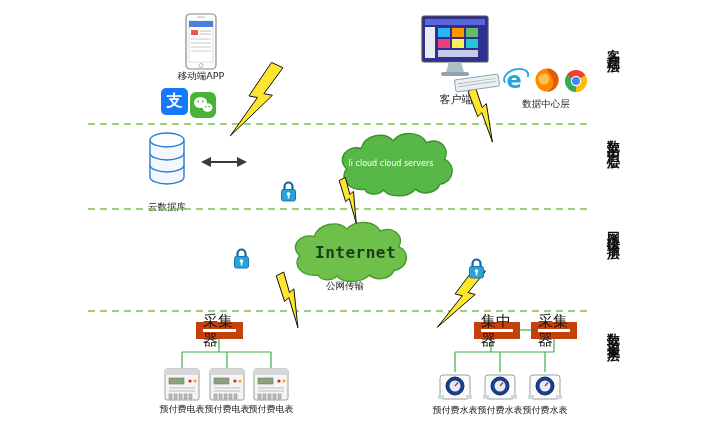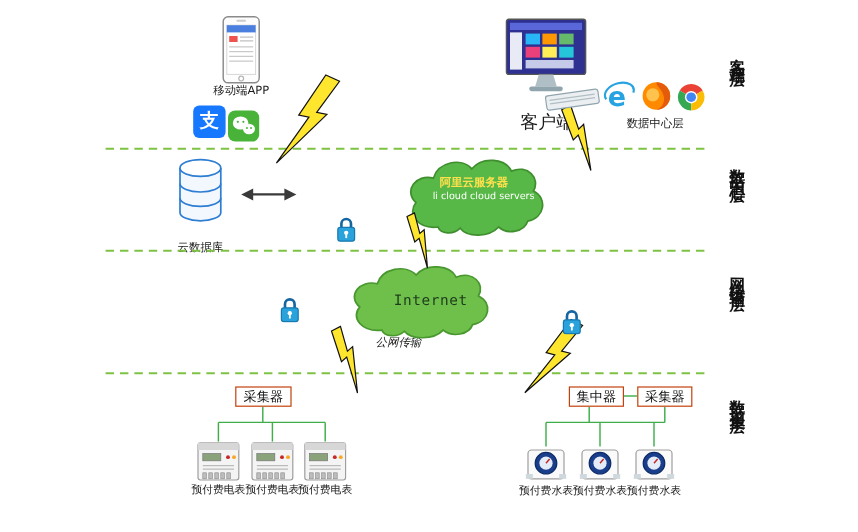--- a/index.html
+++ b/index.html
@@ -4,21 +4,21 @@
 <style>
   html,body{margin:0;padding:0;background:#fff;}
   #canvas{position:relative;width:715px;height:415px;background:#ffffff;overflow:hidden;
           font-family:"DejaVu Sans","Liberation Sans",sans-serif;}
   .abs{position:absolute;}
   .lbl{position:absolute;font-size:9px;color:#1a1a1a;text-align:center;line-height:1.15;}
   .layer-lbl{position:absolute;writing-mode:vertical-rl;font-size:13px;font-weight:600;
              letter-spacing:4px;color:#111;
              font-family:"DejaVu Serif","Liberation Serif",serif;}
   .node-box{position:absolute;display:flex;align-items:center;justify-content:center;
-            font-size:11px;color:#111;background:#fff;border:1px solid #c2410c;
+            font-size:15px;color:#111;background:#fff;border:7px solid #c2410c;
             box-sizing:border-box;z-index:3;}
   .cloud-text{position:absolute;text-align:center;z-index:3;}
   svg{display:block;}
   #overlay{position:absolute;left:0;top:0;z-index:1;}
   .icon{z-index:2;}
 </style>
 </head>
 <body>
 
 <div id="canvas">
@@ -126,21 +126,21 @@
       <rect x="17" y="35" width="40" height="7" fill="#c5cae9"></rect>
       <path d="M28,47 L40,47 L43,57 L25,57 Z" fill="#b0bec5"></path>
       <rect x="20" y="57" width="28" height="4" rx="2" fill="#90a4ae"></rect>
       <g transform="rotate(-8 56 68)">
         <rect x="34" y="62" width="44" height="12" rx="2" fill="#eceff1" stroke="#90a4ae"></rect>
         <line x1="37" y1="66" x2="75" y2="66" stroke="#b0bec5"></line>
         <line x1="37" y1="69" x2="75" y2="69" stroke="#b0bec5"></line>
       </g>
     </svg>
   </div>
-  <div class="lbl" style="left:428px;top:94px;width:56px;font-size:15px;">客户端</div>
+  <div class="lbl" style="left:428px;top:94px;width:56px;font-size:11px;">客户端</div>
 
   <div class="abs icon" style="left:503px;top:67px;width:27px;height:27px;">
     <svg width="27" height="27" viewBox="0 0 24 24">
       <text x="3" y="19" font-size="20" font-weight="bold" fill="#26a3e0" font-family="DejaVu Sans, sans-serif">e</text>
       <path d="M2,14 A11,7 -18 1 1 22,9" stroke="#26a3e0" fill="none" stroke-width="1.6"></path>
     </svg>
   </div>
   <div class="abs icon" style="left:534px;top:67px;width:26px;height:26px;">
     <svg width="26" height="26" viewBox="0 0 26 26">
       <circle cx="13" cy="13" r="11.5" fill="#ff8a00"></circle>
@@ -162,35 +162,34 @@
   <div class="abs icon" style="left:148px;top:131px;width:38px;height:55px;">
     <svg width="38" height="55" viewBox="0 0 38 55">
       <path d="M2,9 L2,46 A17,7 0 0 0 36,46 L36,9" fill="#f2f8fd" stroke="#2d7dd2" stroke-width="1.4"></path>
       <ellipse cx="19" cy="9" rx="17" ry="7" fill="#ffffff" stroke="#2d7dd2" stroke-width="1.4"></ellipse>
       <path d="M2,22 A17,7 0 0 0 36,22" fill="none" stroke="#2d7dd2" stroke-width="1.4"></path>
       <path d="M2,34 A17,7 0 0 0 36,34" fill="none" stroke="#2d7dd2" stroke-width="1.4"></path>
     </svg>
   </div>
   <div class="lbl" style="left:139px;top:202px;width:56px;font-size:9.5px;">云数据库</div>
 
-  <div class="cloud-text" style="left:343px;top:146px;width:104px;font-size:9.5px;font-weight:bold;color:#ffe14d;">阿里云服务器</div>
-  <div class="cloud-text" style="left:344px;top:159px;width:118px;font-size:8px;color:#ffffff;">li cloud  cloud servers</div>
+  <div class="cloud-text" style="left:332px;top:159px;width:118px;font-size:8px;color:#ffffff;">li cloud  cloud servers</div>
 
   <div class="abs icon" style="left:280px;top:180px;width:17px;height:22px;">
     <svg width="17" height="22" viewBox="0 0 17 22">
       <path d="M4.5,10 V6.5 a4,4 0 0 1 8,0 V10" fill="none" stroke="#1565a0" stroke-width="2.2"></path>
       <rect x="1.5" y="9.5" width="14" height="11.5" rx="2" fill="#2aa3dc" stroke="#1878b0"></rect>
       <circle cx="8.5" cy="14" r="1.8" fill="#ffffff"></circle>
       <rect x="7.8" y="15" width="1.5" height="3.4" fill="#ffffff"></rect>
     </svg>
   </div>
 
-  <div class="cloud-text" style="left:327px;top:243px;width:64px;font-size:12px;color:#1d3b1d;
-       font-family:'DejaVu Sans Mono','Liberation Mono',monospace;letter-spacing:0.5px;">Internet</div>
-  <div class="lbl" style="left:304px;top:281px;width:56px;font-size:9.5px;font-style:italic;">公网传输</div>
+  <div class="cloud-text" style="left:315px;top:243px;width:64px;font-size:16px;color:#1d3b1d;
+       font-family:'DejaVu Sans Mono','Liberation Mono',monospace;letter-spacing:0.5px;font-weight:bold;">Internet</div>
+  <div class="lbl" style="left:317px;top:281px;width:56px;font-size:9.5px;">公网传输</div>
 
   <div class="abs icon" style="left:233px;top:247px;width:17px;height:22px;">
     <svg width="17" height="22" viewBox="0 0 17 22">
       <path d="M4.5,10 V6.5 a4,4 0 0 1 8,0 V10" fill="none" stroke="#1565a0" stroke-width="2.2"></path>
       <rect x="1.5" y="9.5" width="14" height="11.5" rx="2" fill="#2aa3dc" stroke="#1878b0"></rect>
       <circle cx="8.5" cy="14" r="1.8" fill="#ffffff"></circle>
       <rect x="7.8" y="15" width="1.5" height="3.4" fill="#ffffff"></rect>
     </svg>
   </div>
   <div class="abs icon" style="left:468px;top:257px;width:17px;height:22px;">

